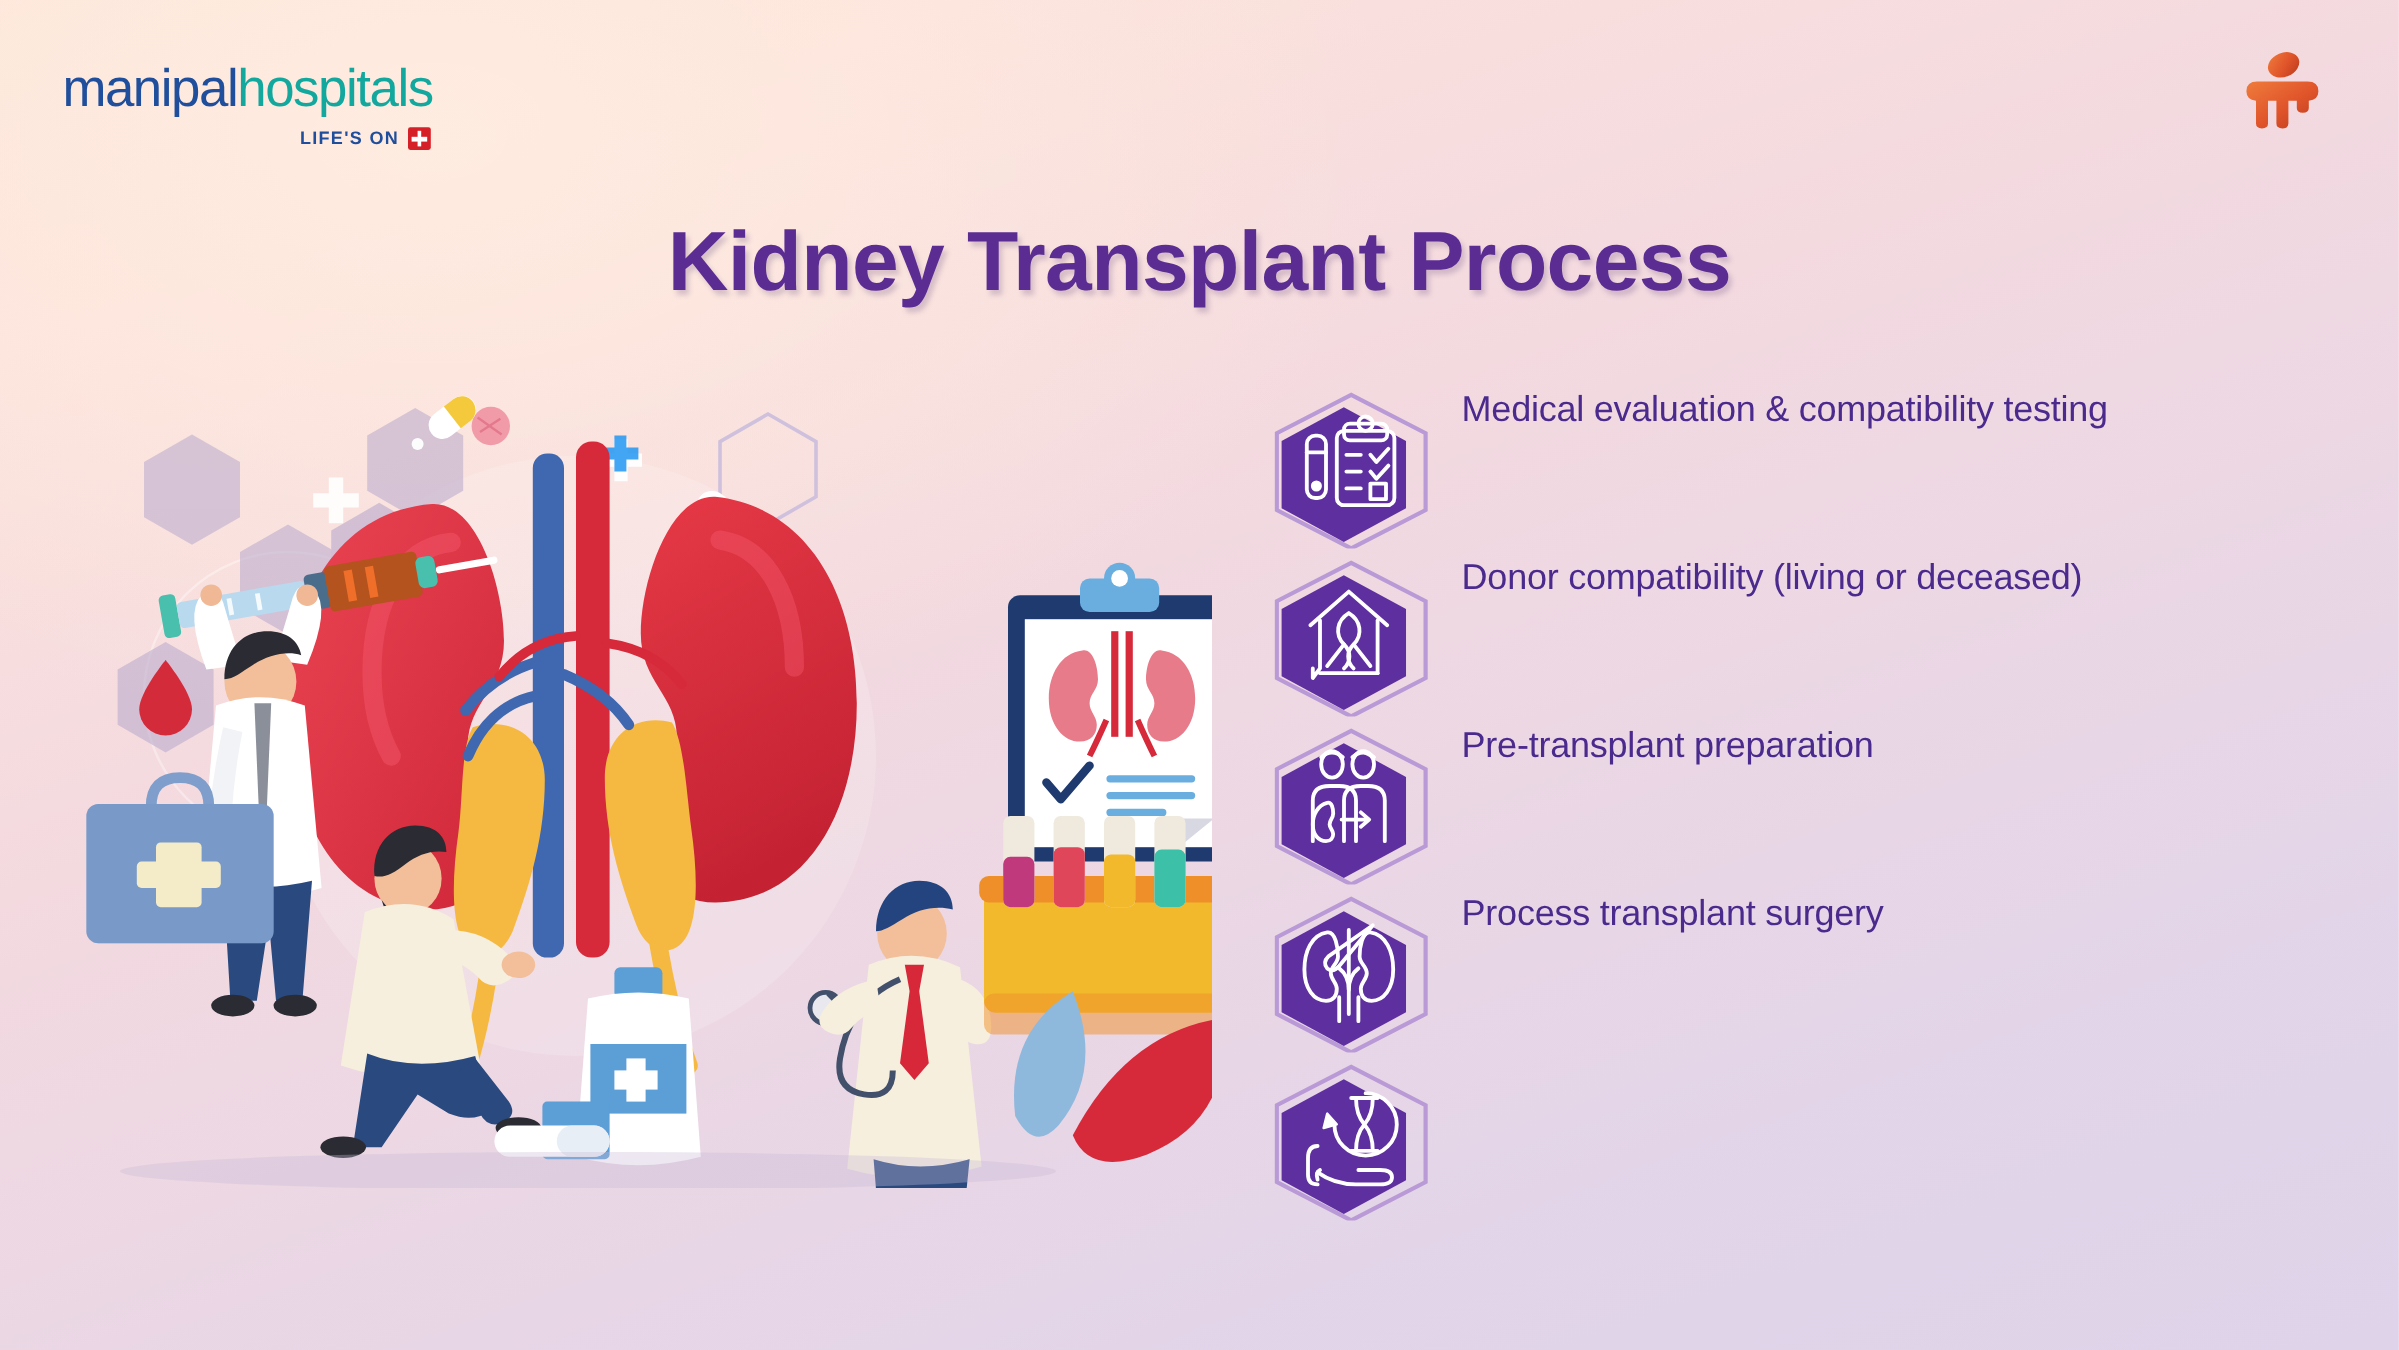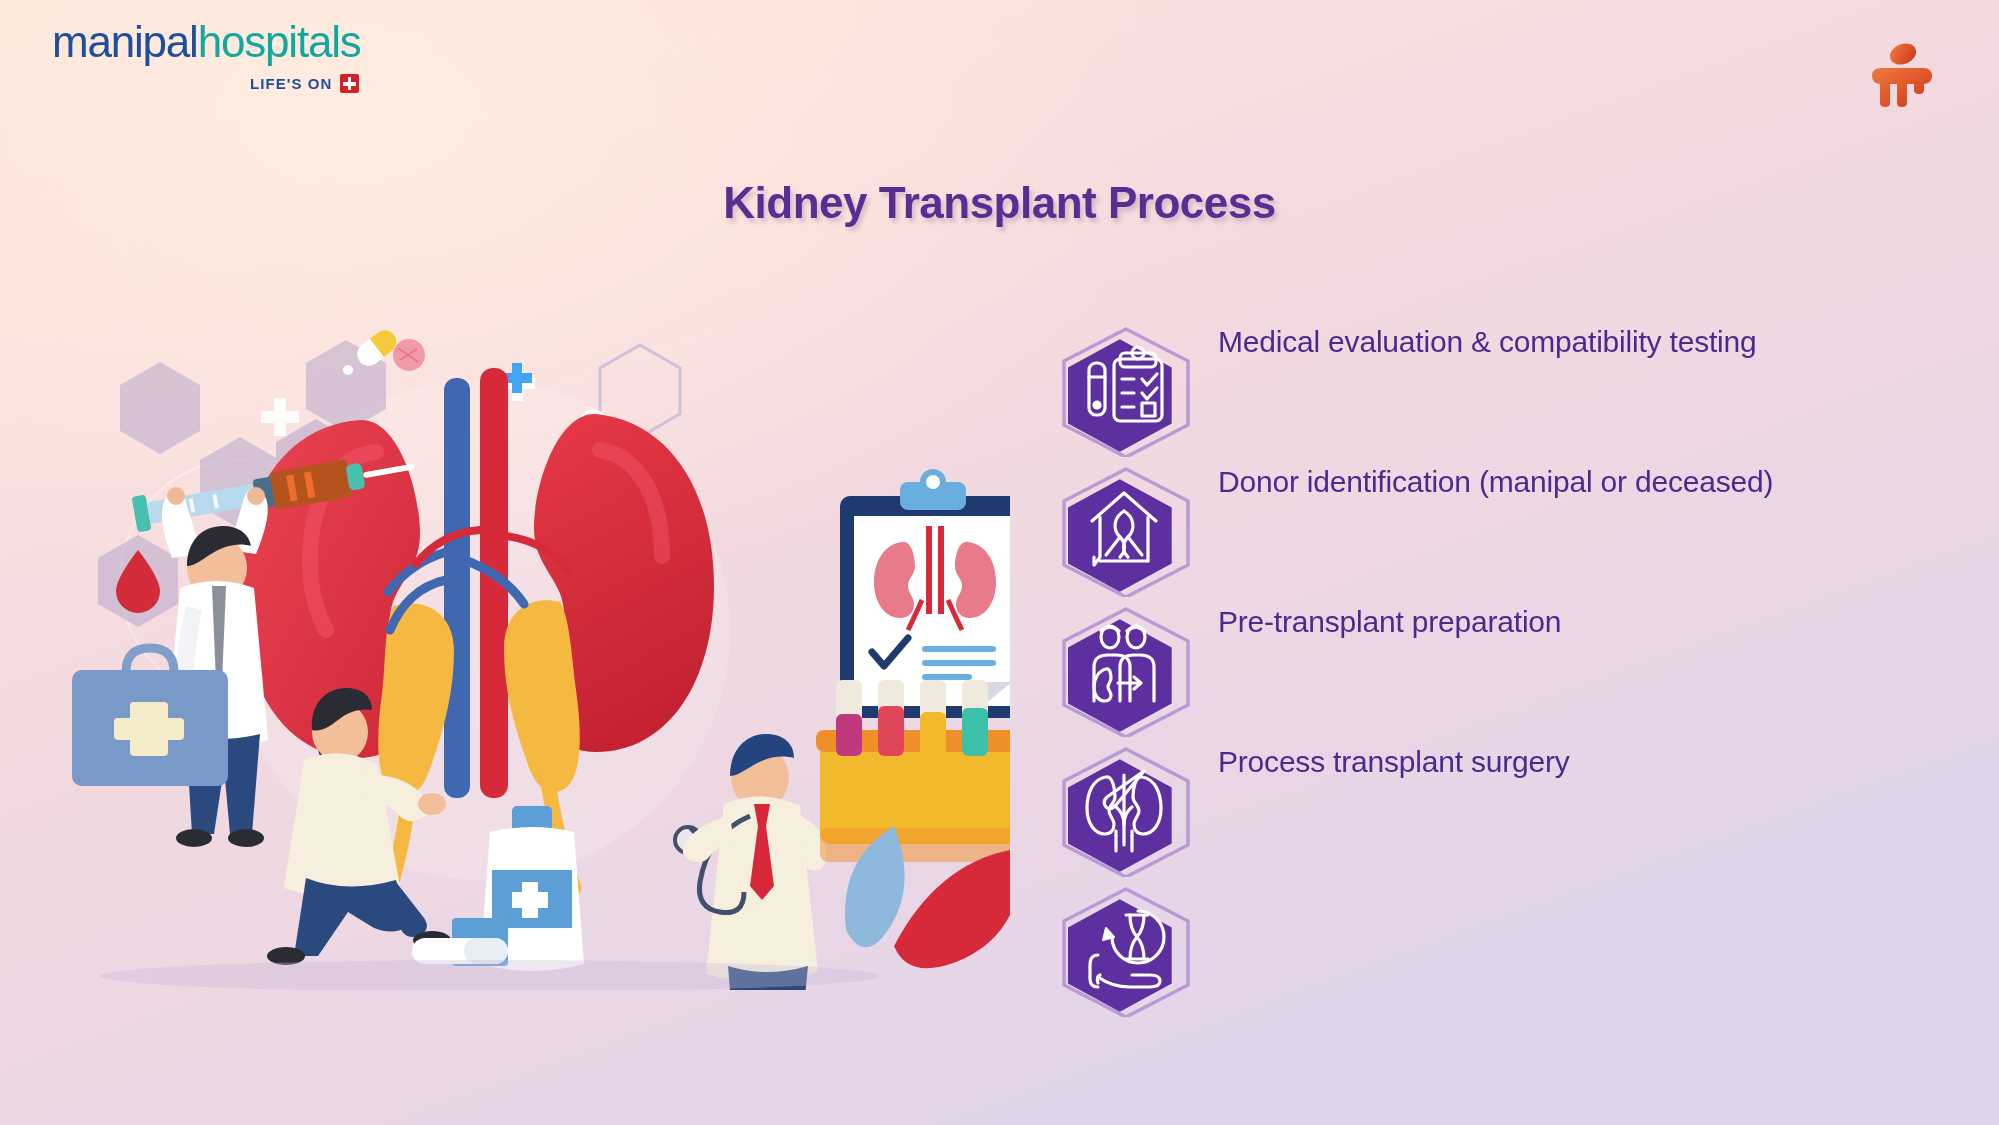--- a/index.html
+++ b/index.html
@@ -14,21 +14,21 @@
         #f7ddde 30%,
         #f2d9e0 44%,
         #ebd7e4 60%,
         #e4d5e8 76%,
         #e0d4e9 88%,
         #ded3e8 100%);
     position:relative;
   }
 
   
-  .logo-wrap{ position:absolute; left:52px; top:20px; }
+  .logo-wrap{ position:absolute; left:52px; top:52px; }
   .logo-word{
     font-size:44px; font-weight:400; letter-spacing:-1.2px;
     line-height:1; white-space:nowrap;
   }
   .logo-a{ color:#1f4e9c; }
   .logo-b{ color:#13a89e; }
   .logo-tag{
     display:flex; align-items:center; justify-content:flex-end;
     gap:7px; margin-top:10px; padding-right:2px;
   }
@@ -44,21 +44,21 @@
   }
   .logo-cross:before{ left:8px; top:3px; width:3.5px; height:13px; }
   .logo-cross:after{ top:8px; left:3px; width:13px; height:3.5px; }
 
   
   .brand-mark{ position:absolute; right:58px; top:38px; width:78px; height:84px; }
 
   
   .title{
     position:absolute; left:0; right:0; top:178px; text-align:center;
-    font-size:44px; font-weight:700; color:#5b2d93; letter-spacing:-0.5px;
+    font-size:70px; font-weight:700; color:#5b2d93; letter-spacing:-0.5px;
     text-shadow:3px 4px 4px rgba(120,90,140,0.28);
   }
 
   
   .illus{ position:absolute; left:60px; top:330px; width:950px; height:660px; }
 
   
   .steps{ position:absolute; left:1062px; top:325px; width:900px; }
   .step{ position:relative; height:140px; display:flex; align-items:flex-start; }
   .hexwrap{ position:relative; width:128px; height:132px; flex:none; }
@@ -338,21 +338,21 @@
         <g fill="none" stroke="#ffffff" stroke-width="3.2" stroke-linecap="round" stroke-linejoin="round">
           <path d="M30 56 L62 28 L94 56"></path>
           <path d="M38 52 v40 l-6 8 v-8"></path>
           <path d="M86 52 v44"></path>
           <path d="M38 96 h48"></path>
           <path d="M62 46 c-10 6 -12 18 -4 26 c6 6 6 14 0 20 M62 46 c10 6 12 18 4 26 c-6 6 -6 14 0 20"></path>
           <path d="M58 72 l-14 18 M66 72 l14 18"></path>
         </g>
       </svg>
     </div>
-    <div class="step-label">Donor identification (manipal or deceased)</div>
+    <div class="step-label">Donor compatibility (living or deceased)</div>
   </div>
 
   <div class="step">
     <div class="hexwrap">
       <svg width="128" height="132" viewBox="0 0 128 132">
         <polygon points="50,6 112,38 112,102 50,134 -12,102 -12,38" fill="none" stroke="#b99ad6" stroke-width="3.5" transform="translate(14,-2)"></polygon>
         <polygon points="48,4 96,30 96,82 48,108 0,82 0,30" fill="#5e2f9e" transform="translate(6,10) scale(1.08)"></polygon>
         <g fill="none" stroke="#ffffff" stroke-width="3.2" stroke-linecap="round" stroke-linejoin="round">
           <ellipse cx="48" cy="32" rx="9" ry="11"></ellipse>
           <ellipse cx="74" cy="32" rx="9" ry="11"></ellipse>

